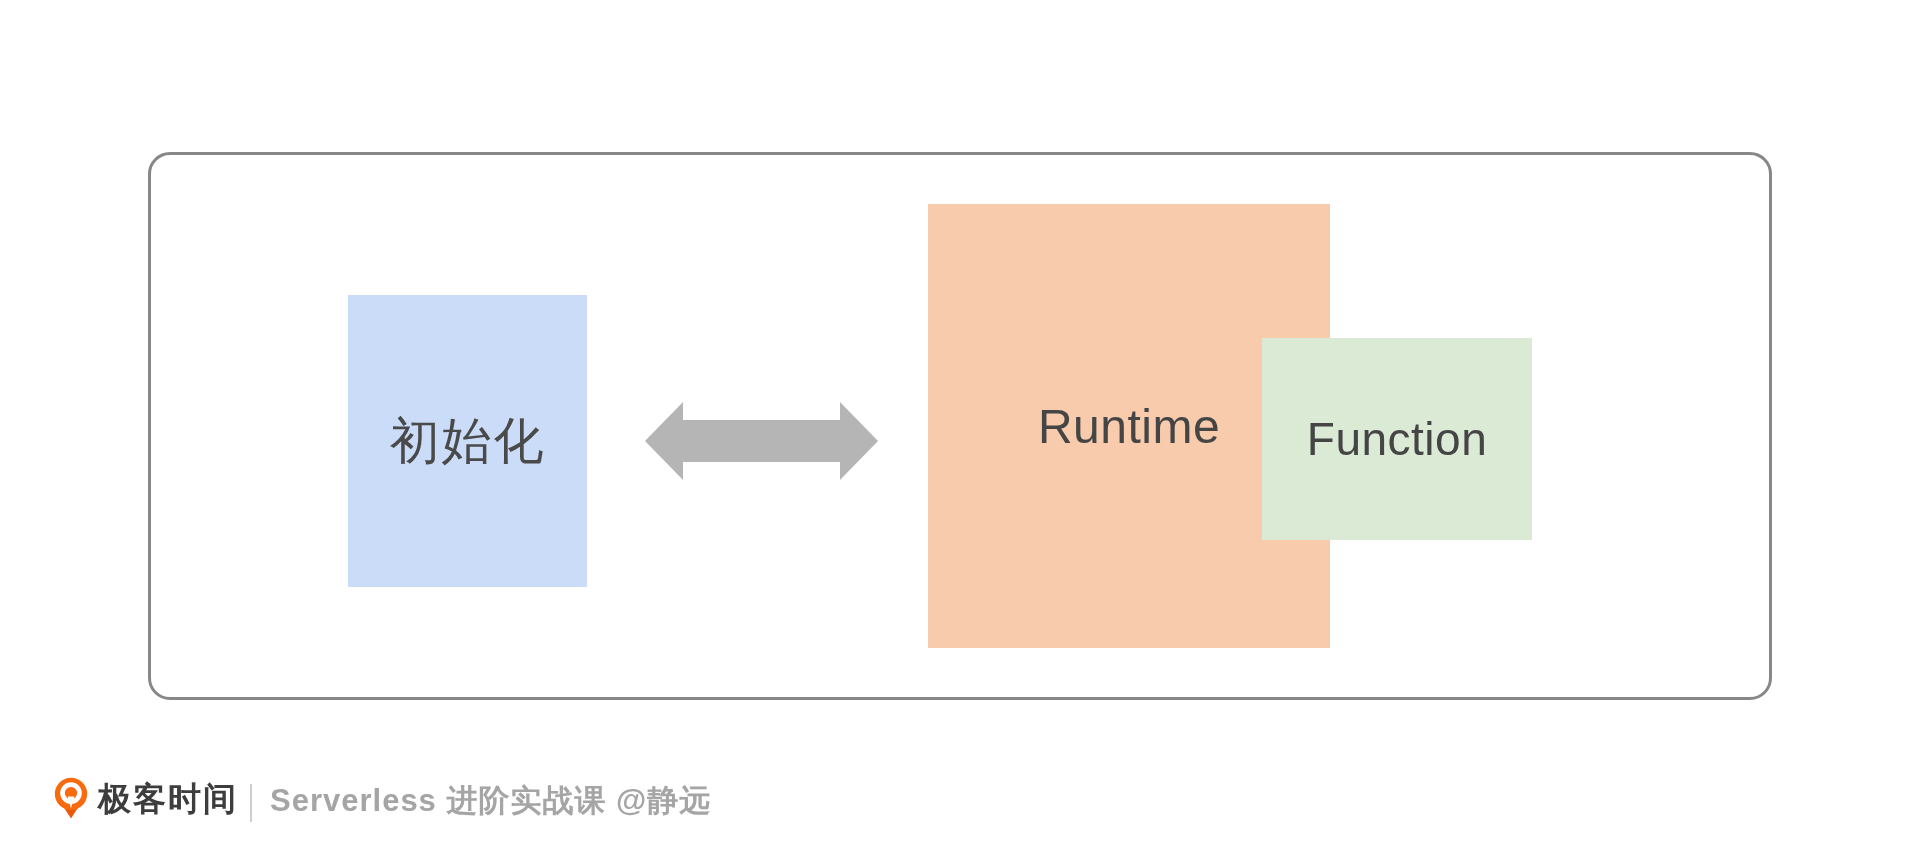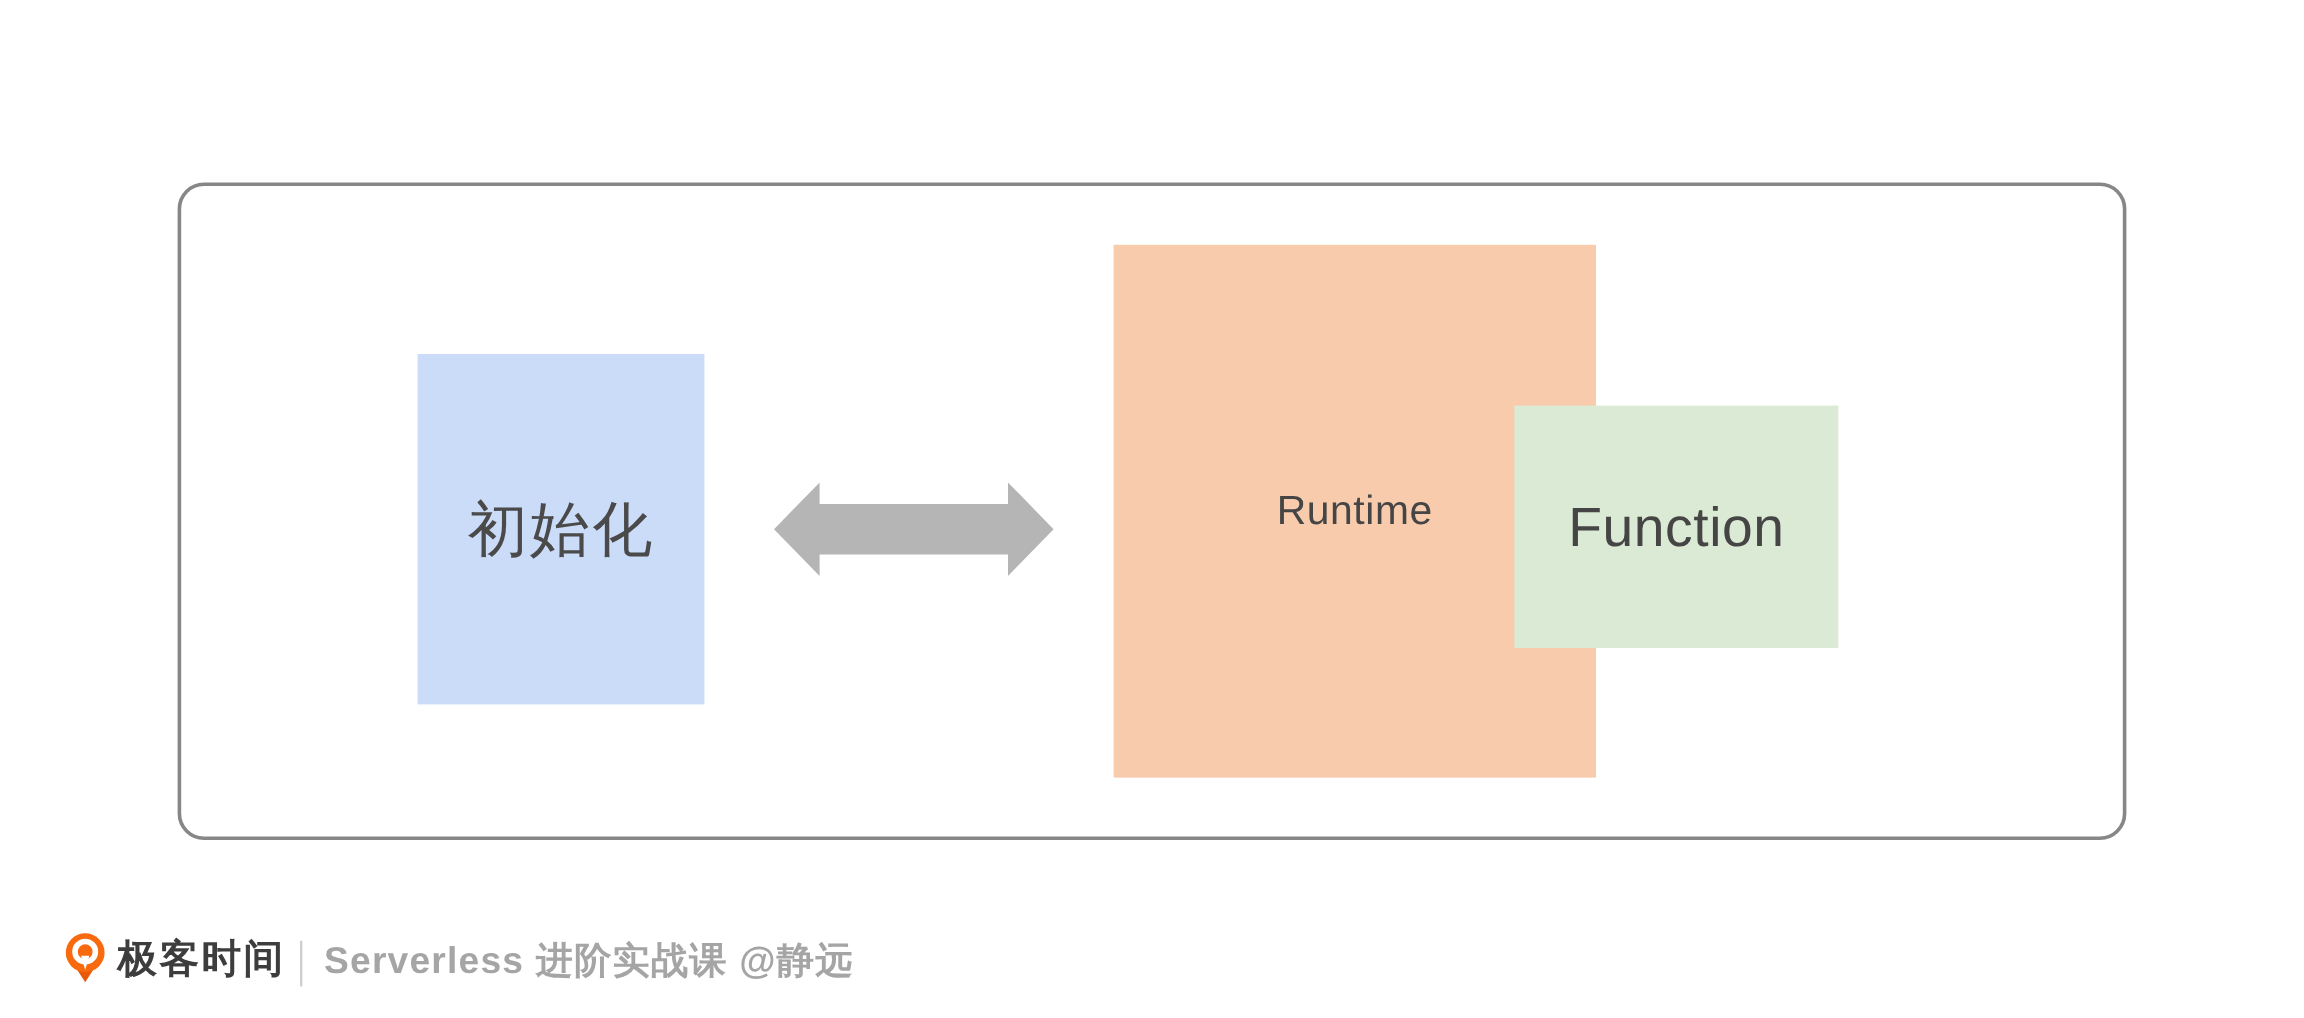--- a/index.html
+++ b/index.html
@@ -50,21 +50,21 @@
   }
   .box-init .box-label span { display: block; }
   .box-runtime {
     left: 928px;
     top: 204px;
     width: 402px;
     height: 444px;
     z-index: 1;
   }
   .box-runtime .box-label {
-    font-size: 34px;
+    font-size: 48px;
     color: #454545;
     letter-spacing: 0.5px;
   }
   .box-function {
     left: 1262px;
     top: 338px;
     width: 270px;
     height: 202px;
     z-index: 2;
   }

